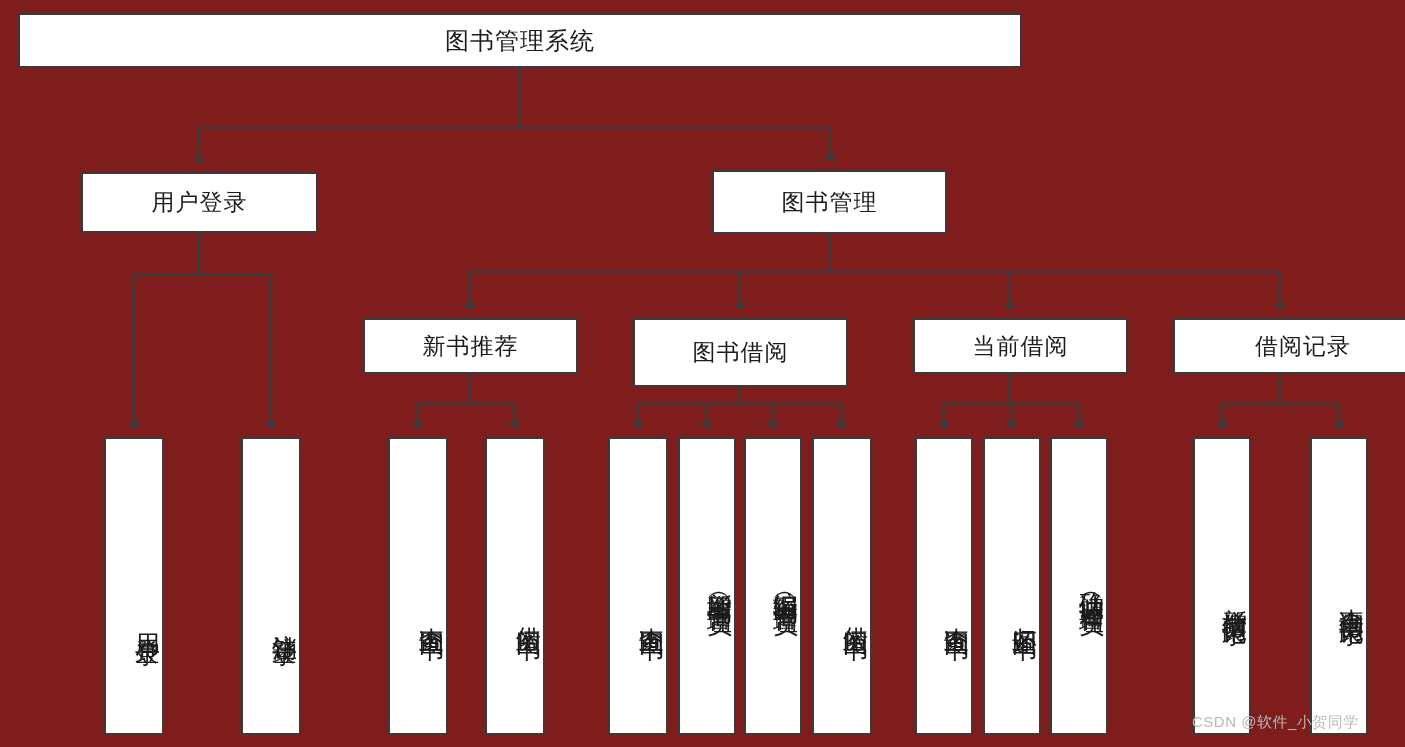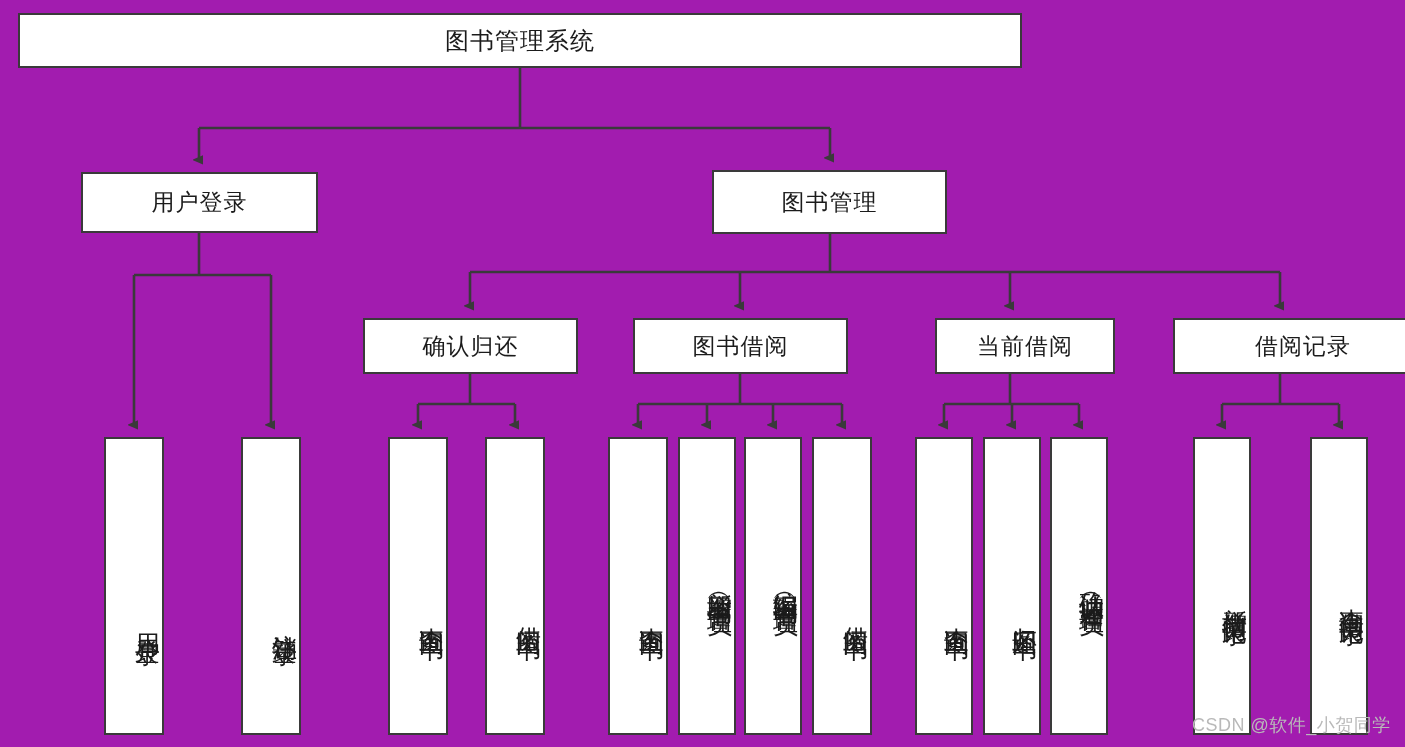--- a/index.html
+++ b/index.html
@@ -7,21 +7,21 @@
     padding: 0;
     background: #ffffff;
   }
   body {
     font-family: "Liberation Sans", "DejaVu Sans", sans-serif;
   }
   #canvas {
     position: relative;
     width: 1405px;
     height: 747px;
-    background: #a21caf;
+    background: #7f1d1d;
     overflow: hidden;
   }
   svg.edges {
     position: absolute;
     left: 0;
     top: 0;
     width: 1405px;
     height: 747px;
     pointer-events: none;
   }
@@ -53,21 +53,21 @@
     padding-bottom: 6px;
     align-items: flex-start;
     justify-content: center;
   }
   .node-label {
     display: block;
     white-space: pre;
   }
   .watermark {
     position: absolute;
-    font-size: 18px;
+    font-size: 15px;
     color: #b9b9b9;
     white-space: nowrap;
     letter-spacing: 0.5px;
   }
 </style>
 </head>
 <body>
 
 <div id="canvas">
 
@@ -126,26 +126,26 @@
   </div>
 
   <div class="node h" style="left:81px; top:172px; width:237px; height:61px;">
     <span class="node-label">用户登录</span>
   </div>
   <div class="node h" style="left:712px; top:170px; width:235px; height:64px;">
     <span class="node-label">图书管理</span>
   </div>
 
   <div class="node h" style="left:363px; top:318px; width:215px; height:56px;">
-    <span class="node-label">确认归还</span>
+    <span class="node-label">新书推荐</span>
   </div>
-  <div class="node h" style="left:633px; top:318px; width:215px; height:56px;">
+  <div class="node h" style="left:633px; top:318px; width:215px; height:69px;">
     <span class="node-label">图书借阅</span>
   </div>
-  <div class="node h" style="left:935px; top:318px; width:180px; height:56px;">
+  <div class="node h" style="left:913px; top:318px; width:215px; height:56px;">
     <span class="node-label">当前借阅</span>
   </div>
   <div class="node h" style="left:1173px; top:318px; width:260px; height:56px;">
     <span class="node-label">借阅记录</span>
   </div>
 
   <div class="node v" style="left:104px; top:437px; width:60px; height:298px; padding-top:74px;">
     <span class="node-label">用户登录</span>
   </div>
   <div class="node v" style="left:241px; top:437px; width:60px; height:298px; padding-top:74px;">

